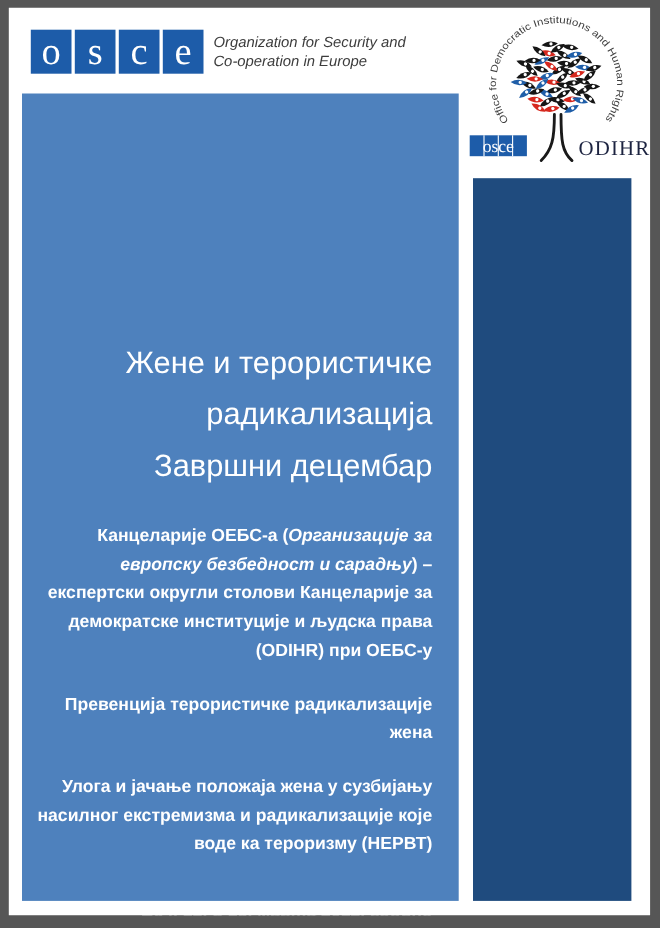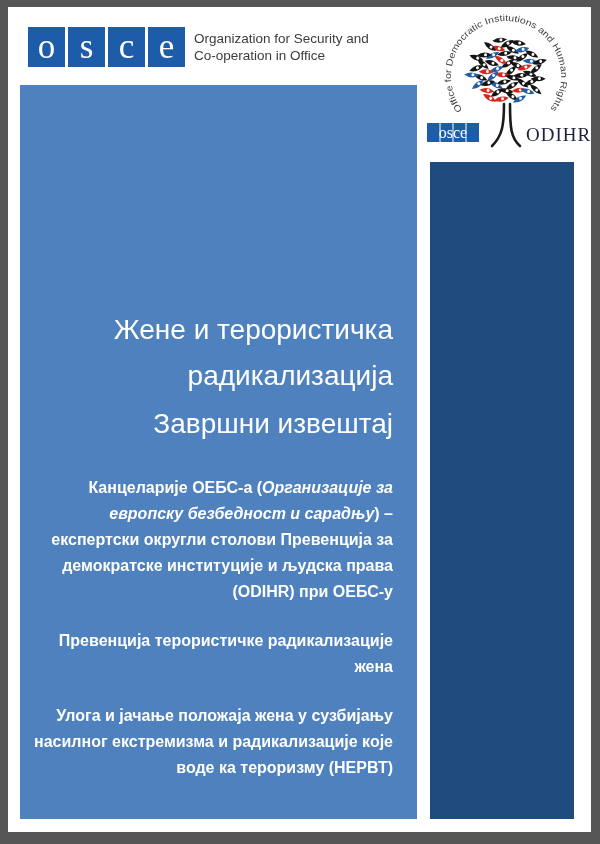--- a/index.html
+++ b/index.html
@@ -24,21 +24,21 @@
     width:37px; height:40px;
     background:var(--c-logo_blue,#1D5CA9);
     color:#fff;
     font-family:"Liberation Serif","DejaVu Serif",serif;
     font-size:35px; line-height:36px;
     display:flex; align-items:center; justify-content:center;
   }
   .org-name {
     margin-left:9px;
     color:var(--c-header_text,#3C3C3C);
-    font-size:13.5px; line-height:17px;
+    font-size:13.5px; line-height:17px;font-style:italic;
   }
   .org-name span { display:block; }
 
   
   .odihr-logo { position:absolute; left:416px; top:3px; }
 
   
   .left-panel {
     position:absolute; left:12px; top:78px;
     width:397px; height:734px;
@@ -82,21 +82,21 @@
         </div>
       <div class="osce-letter-box">
           <span>c</span>
         </div>
       <div class="osce-letter-box">
           <span>e</span>
         </div>
     </div>
     <div class="org-name">
       <span>Organization for Security and</span>
-      <span>Co-operation in Office</span>
+      <span>Co-operation in Europe</span>
     </div>
   </div>
 
   <svg class="odihr-logo" width="168" height="150" viewBox="0 0 168 150">
     <defs>
       <g id="eye-shape">
         <path d="M-7.5,0 Q0,-5 7.5,0 Q0,5 -7.5,0 Z"></path>
         <circle cx="1.2" cy="-0.2" r="1.5" fill="#ffffff"></circle>
       </g>
       <path id="arcPath" d="M 38.7 99.9 A 55 55 0 1 1 125.3 99.9" fill="none"></path>
@@ -172,26 +172,26 @@
       <line x1="29" y1="113" x2="29" y2="132" stroke="#ffffff" stroke-width="1"></line>
       <line x1="42" y1="113" x2="42" y2="132" stroke="#ffffff" stroke-width="1"></line>
       <text x="29" y="128" text-anchor="middle" font-size="16" fill="#ffffff" font-family="Liberation Serif, DejaVu Serif, serif">osce</text>
     </g>
 
     <text x="102" y="131" font-size="19" letter-spacing="1" fill="#1C2340" font-family="Liberation Serif, DejaVu Serif, serif">ODIHR</text>
   </svg>
 
   <div class="left-panel">
     <div class="title-block">
-      <div class="title-main">Жене и терористичка радикализација</div>
-      <div class="title-sub">Завршни извештај</div>
+      <div class="title-main">Жене и терористичке радикализација</div>
+      <div class="title-sub">Завршни децембар</div>
     </div>
 
     <div class="body-block">
-      <p><span>Канцеларије ОЕБС-а (</span><em>Организације за европску безбедност и сарадњу</em><span>) – експертски округли столови Превенција за демократске институције и људска права (ODIHR) при ОЕБС-у</span></p>
+      <p><span>Канцеларије ОЕБС-а (</span><em>Организације за европску безбедност и сарадњу</em><span>) – експертски округли столови Канцеларије за демократске институције и људска права (ODIHR) при ОЕБС-у</span></p>
 
       <p>
         <span class="line">Превенција терористичке радикализације жена</span>
       </p>
 
       <p>
         <span>Улога и јачање положаја жена у сузбијању насилног екстремизма и радикализације које воде ка тероризму (НЕРВТ)</span>
         <em class="line">Беч, 12. и 13. марта 2012. године</em>
       </p>
     </div>

